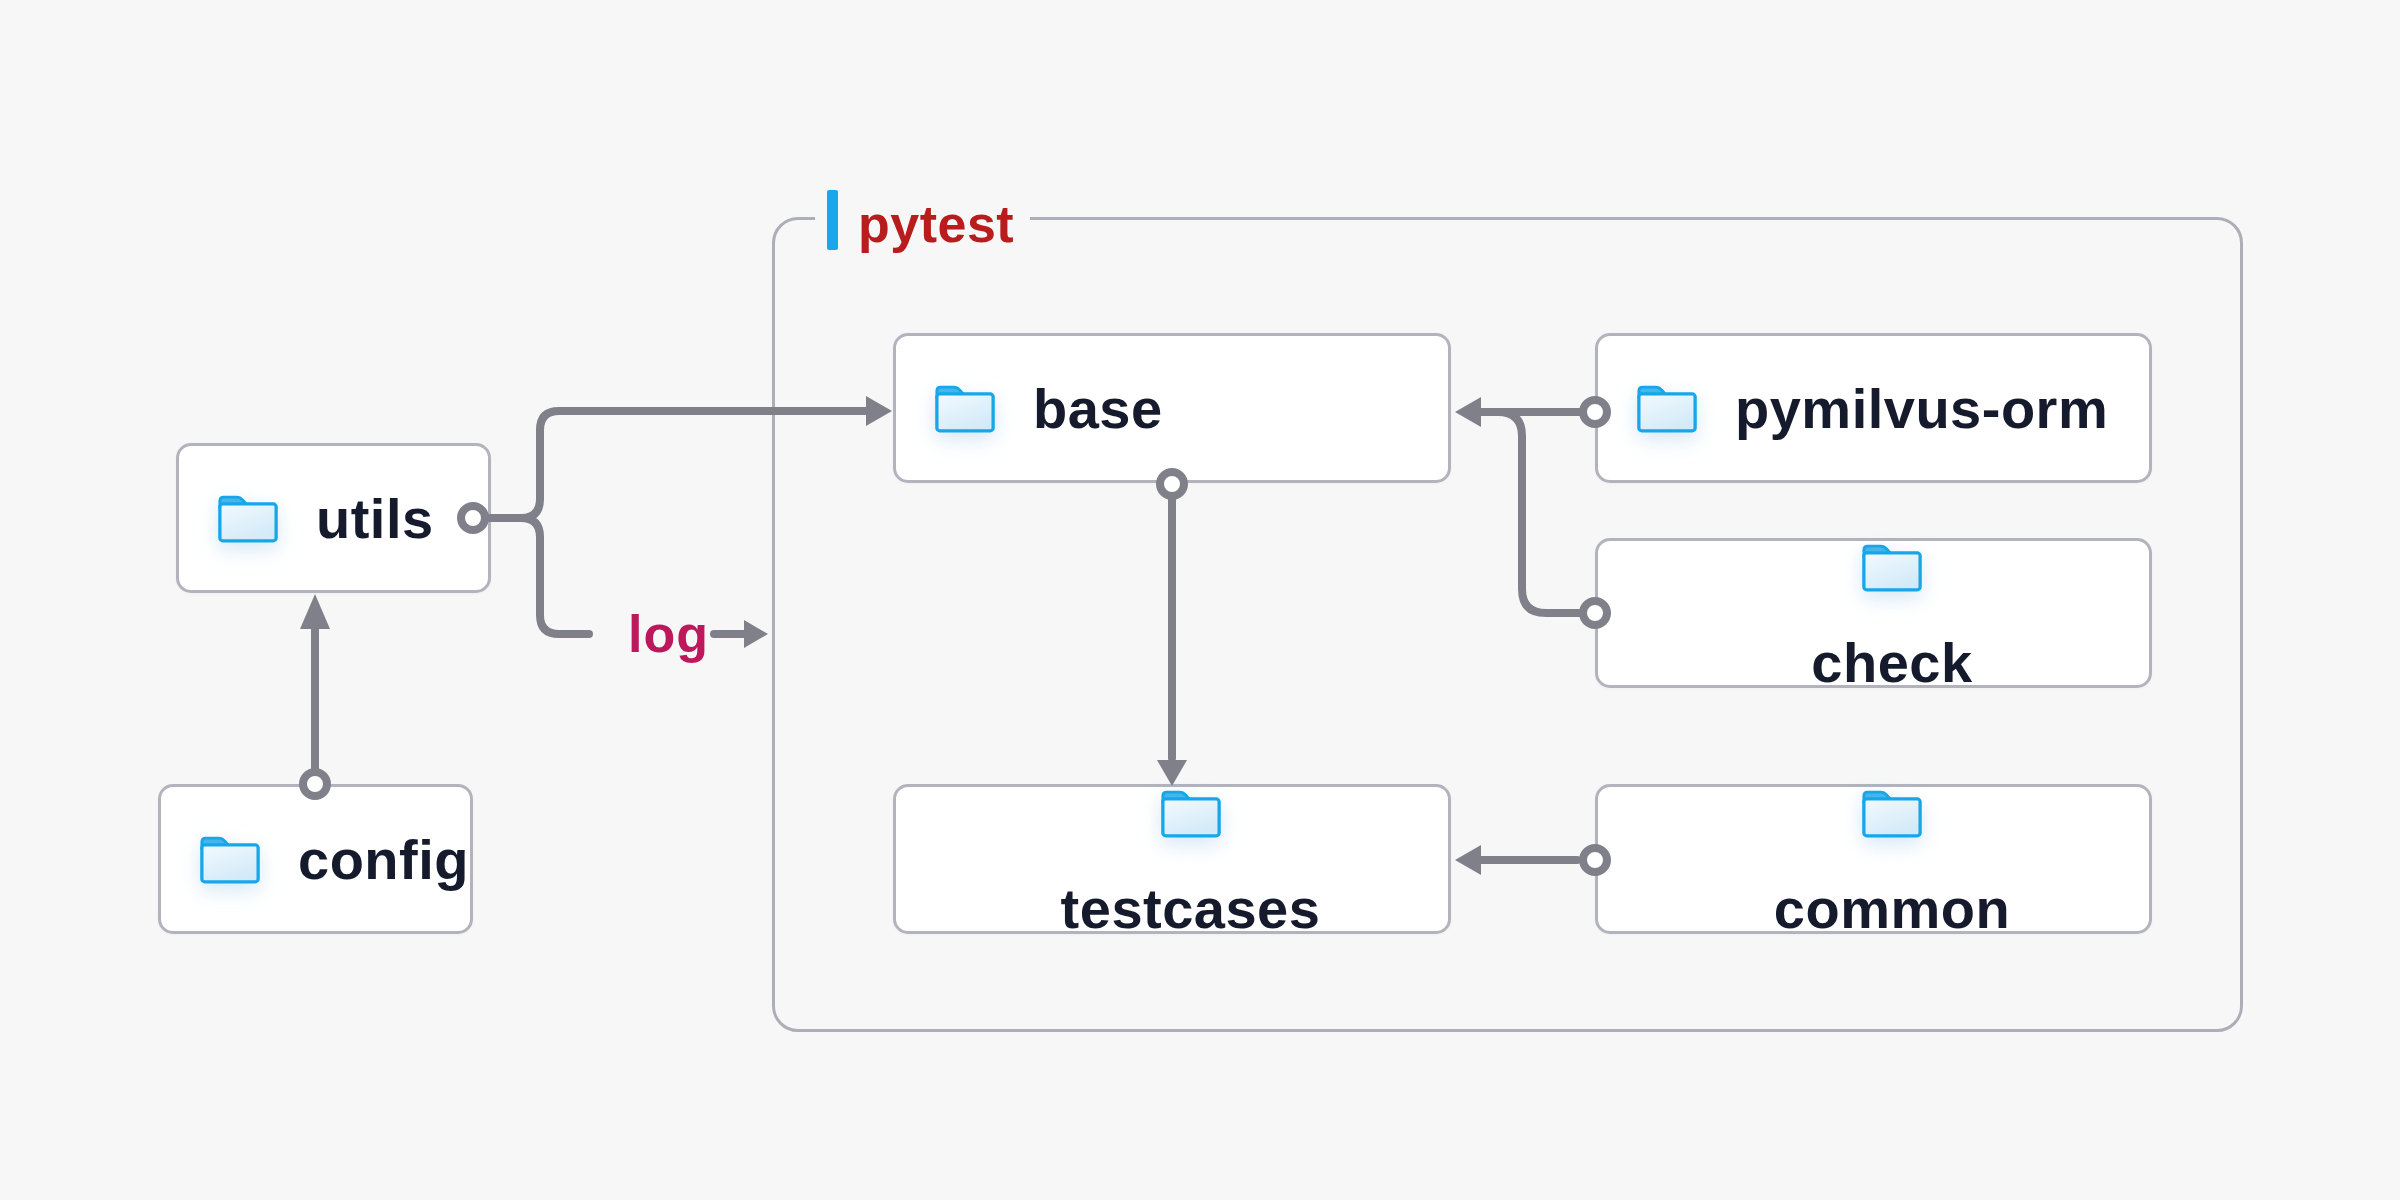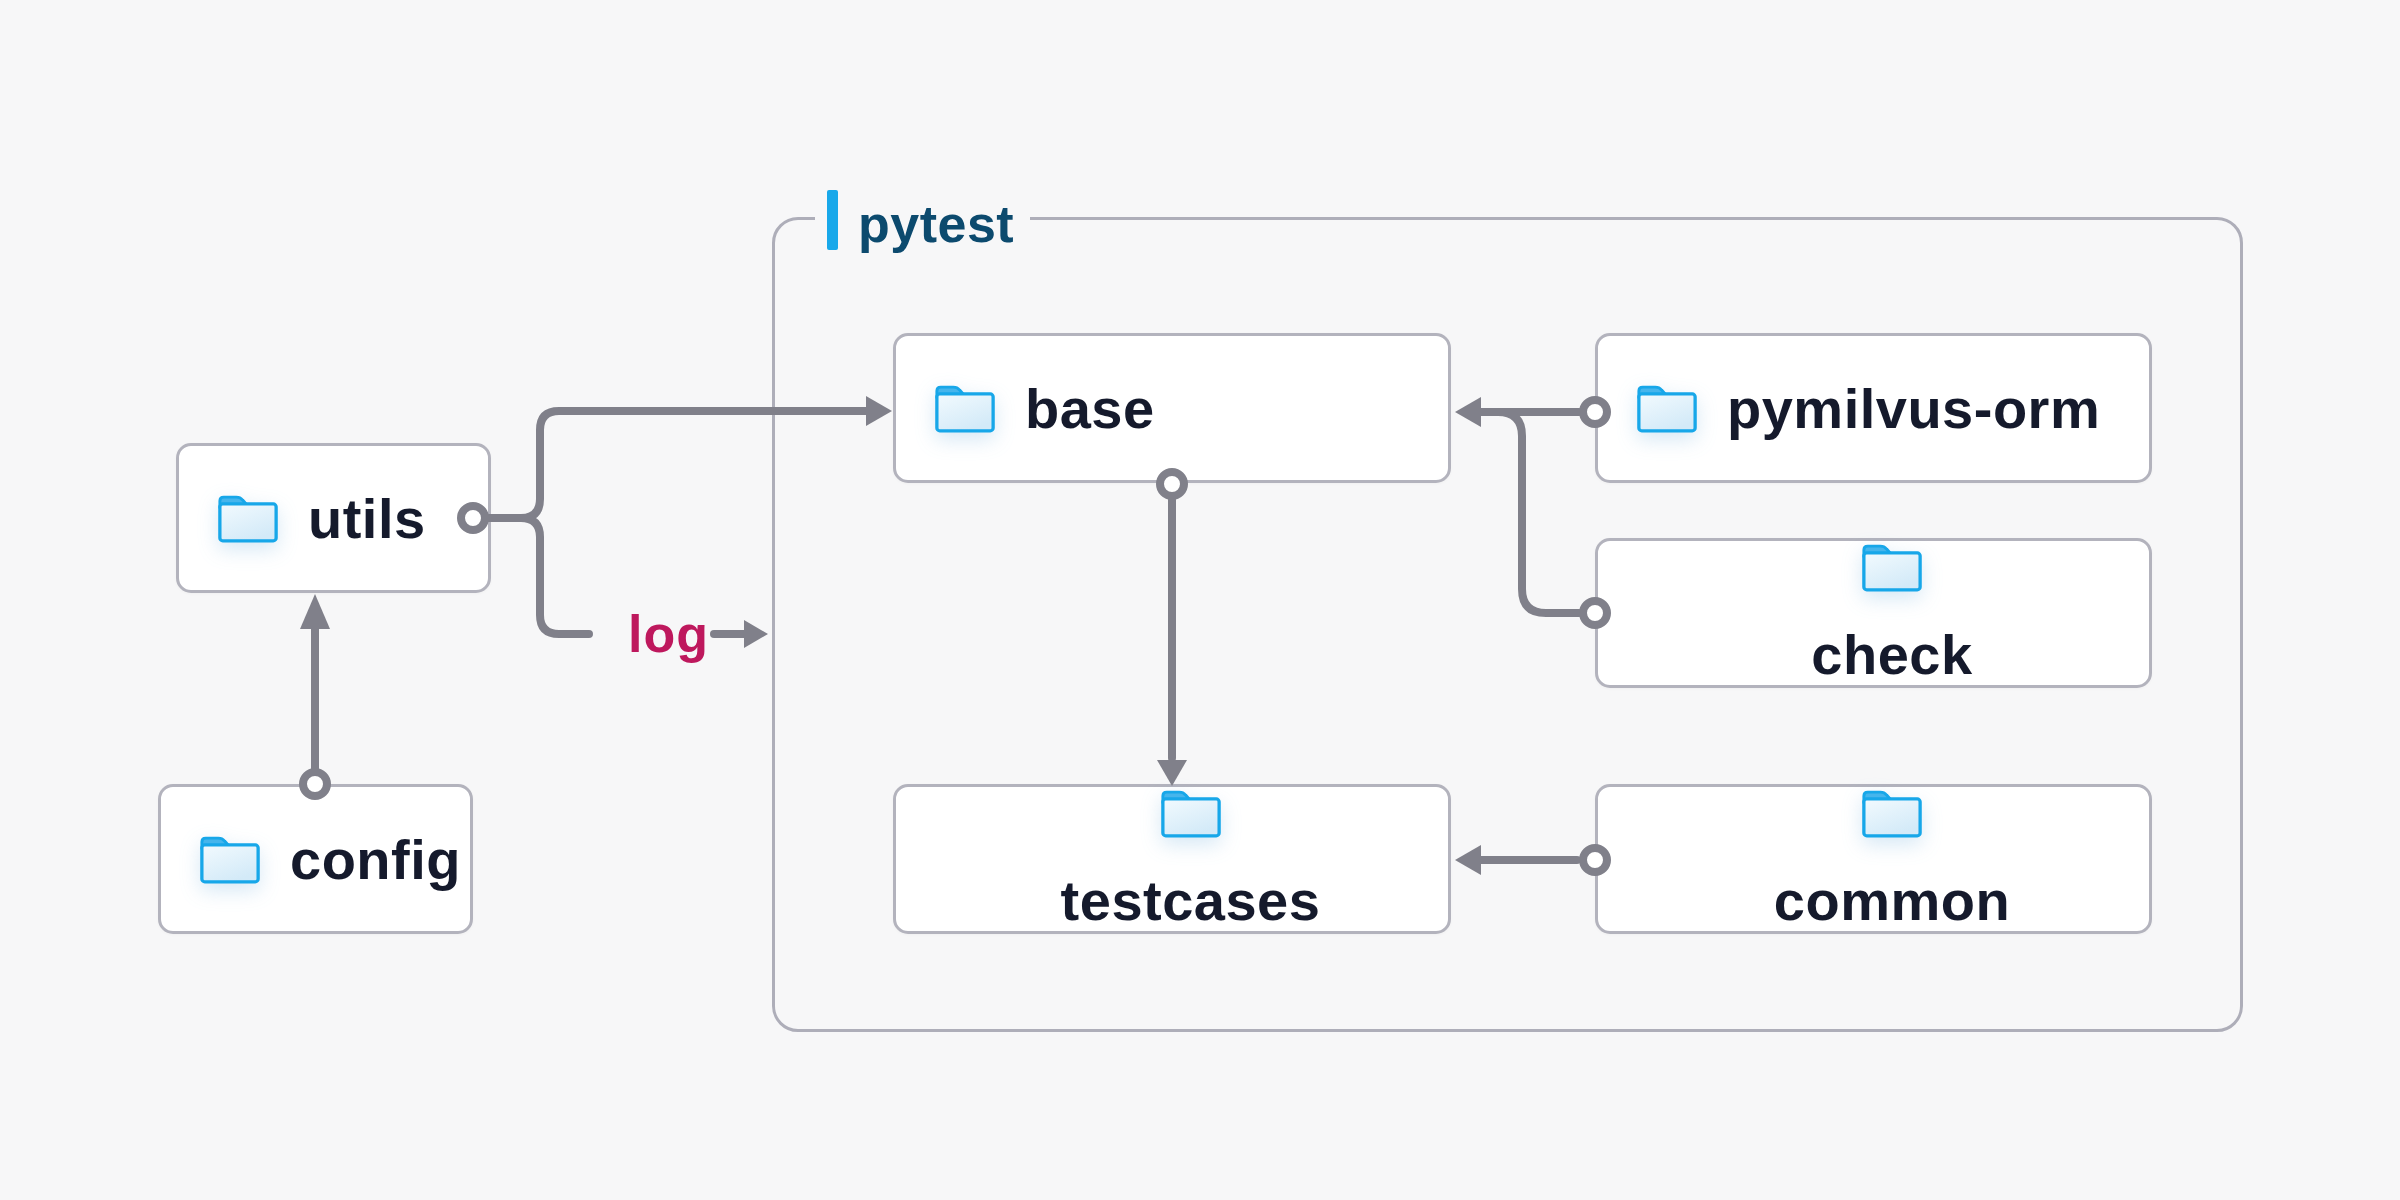--- a/index.html
+++ b/index.html
@@ -19,30 +19,30 @@
   }
   .group-label{
     position:absolute;left:40px;top:-31px;height:62px;
     display:flex;align-items:center;gap:20px;
     background:#f7f7f8;padding:0 16px 0 12px;
   }
   .accent-bar{
     width:11px;height:60px;background:#18a8ea;border-radius:2px;flex:none;
   }
   .group-label-text{
-    font-size:52px;font-weight:700;color:#0c4a6e;letter-spacing:.5px;
+    font-size:52px;font-weight:700;color:#b91c1c;letter-spacing:.5px;
     white-space:nowrap;
     margin-top:8px;
   }
 
   
   .node{
     position:absolute;box-sizing:border-box;
     background:#ffffff;border:3px solid #b3b3bd;border-radius:15px;
-    display:flex;align-items:center;gap:28px;padding-left:37px;
+    display:flex;align-items:center;gap:36px;padding-left:37px;
     box-shadow:0 1px 3px rgba(0,0,0,.03);
     z-index:2;
   }
   .node .label{
     font-size:56px;font-weight:700;color:#151a2c;letter-spacing:.5px;
     white-space:nowrap;
   }
   .folder{flex:none;filter:drop-shadow(0 7px 10px rgba(70,150,210,.22));}
 
   .n-utils     {left:176px; top:443px; width:315px; height:150px;}

